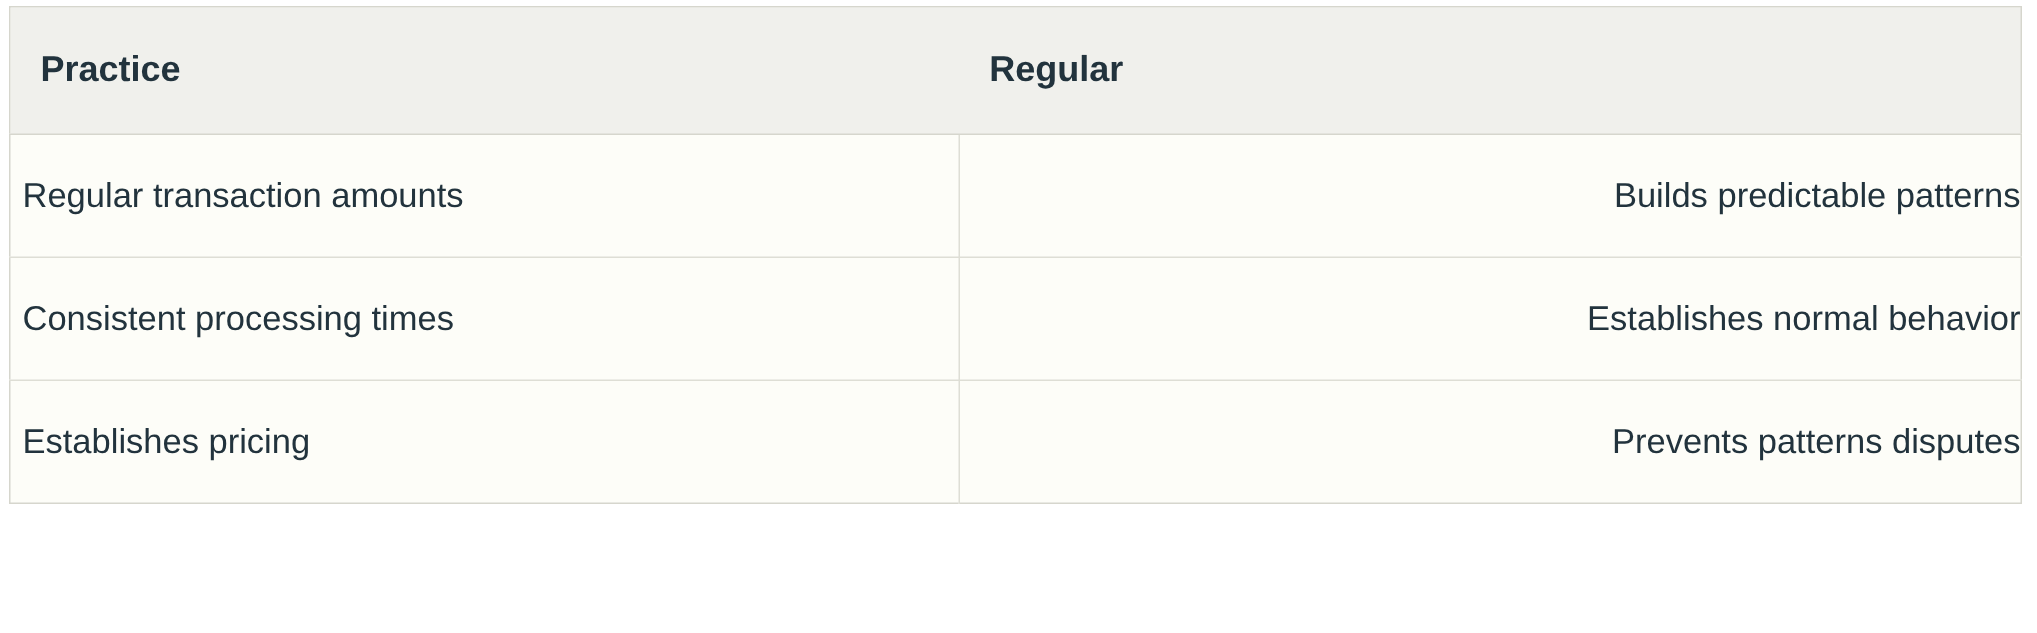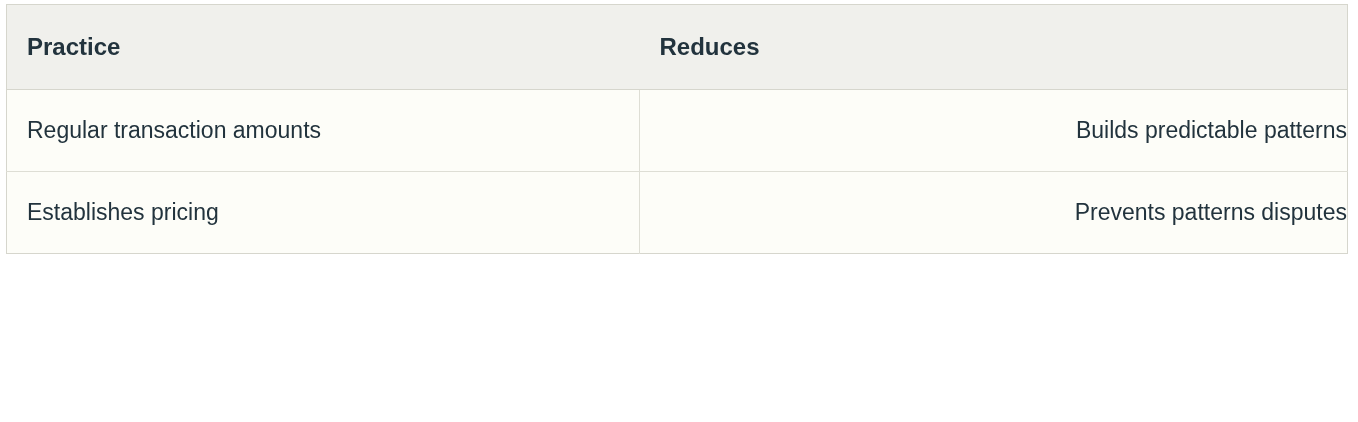--- a/index.html
+++ b/index.html
@@ -53,21 +53,21 @@
     overflow: hidden;
     margin-top: 30px;
   }
 
   tbody td {
     background: #fdfdf8;
     text-align: left;
     font-size: 23px;
     font-weight: normal;
     color: #22333d;
-    padding: 0 0 0 20px;
+    padding: 0 0 0 8px;
     height: 81px;
     line-height: 81px;
     border-bottom: 1px solid #dedeD5;
     border-right: 1px solid #dedeD5;
     white-space: nowrap;
     overflow: hidden;
   }
 
   tbody td.cell-impact {
     border-right: none;
@@ -83,27 +83,31 @@
 
 <div class="table-wrap">
   <table class="data-table">
     <colgroup>
       <col class="col-practice">
       <col class="col-impact">
     </colgroup>
     <thead>
       <tr class="header-row">
         <th>Practice</th>
-        <th>Reduces</th>
+        <th>Regular</th>
       </tr>
     </thead>
     <tbody>
       <tr>
         <td class="cell-practice">Regular transaction amounts</td>
         <td class="cell-impact">Builds predictable patterns</td>
+      </tr>
+      <tr>
+        <td class="cell-practice">Consistent processing times</td>
+        <td class="cell-impact">Establishes normal behavior</td>
       </tr>
       <tr>
         <td class="cell-practice">Establishes pricing</td>
         <td class="cell-impact">Prevents patterns disputes</td>
       </tr>
     </tbody>
   </table>
 </div>
 
 </body></html>

